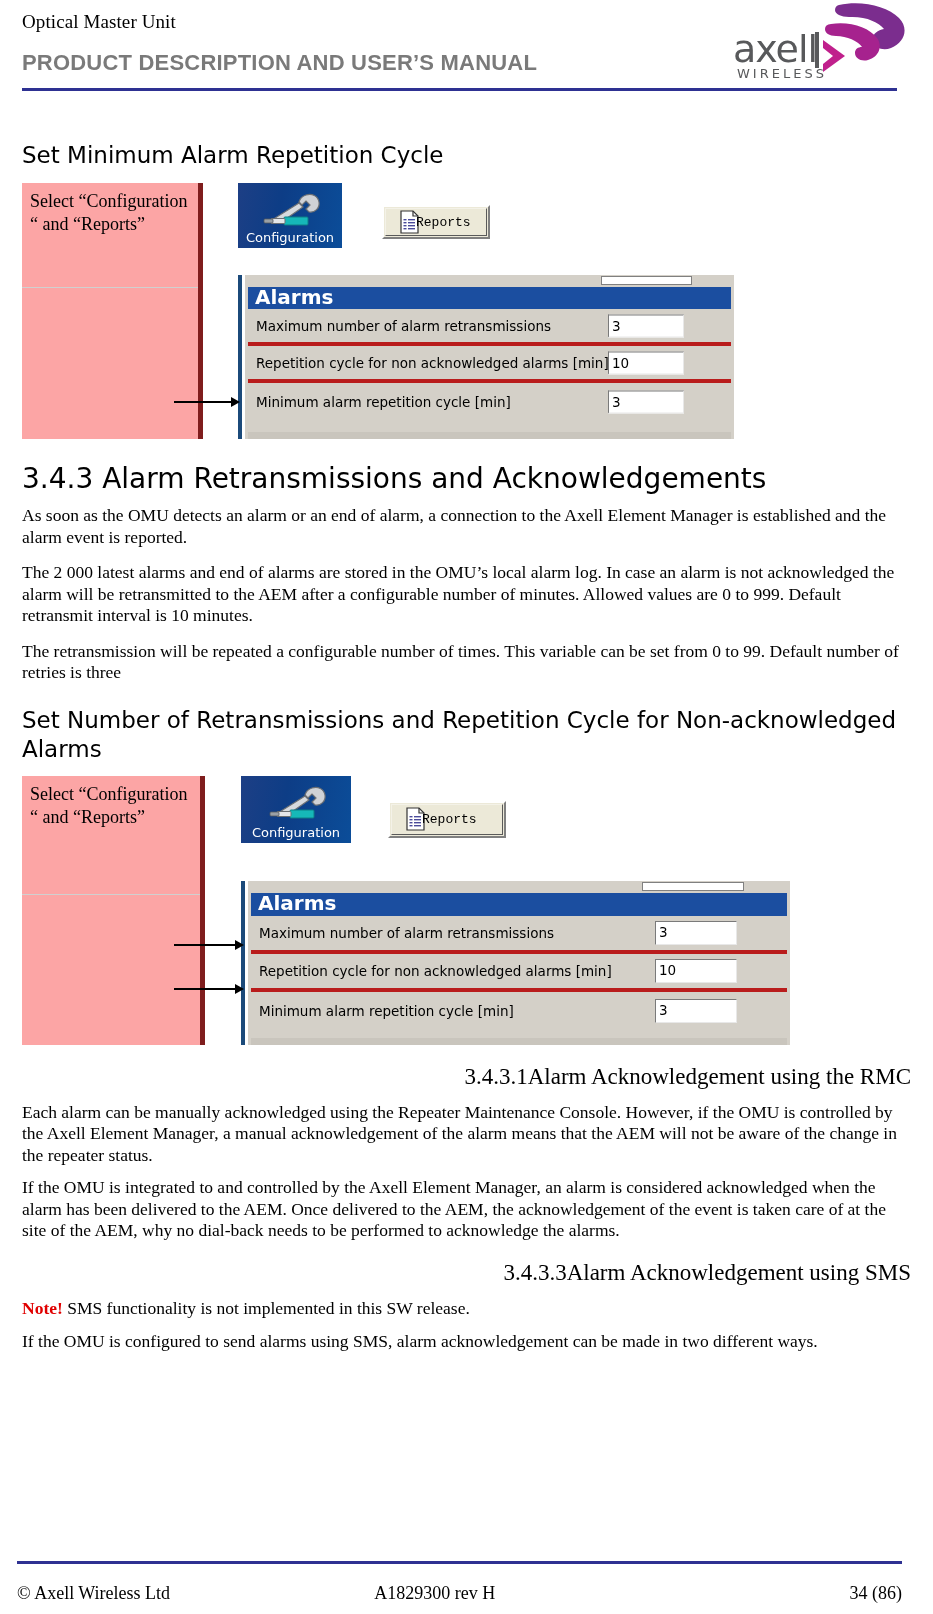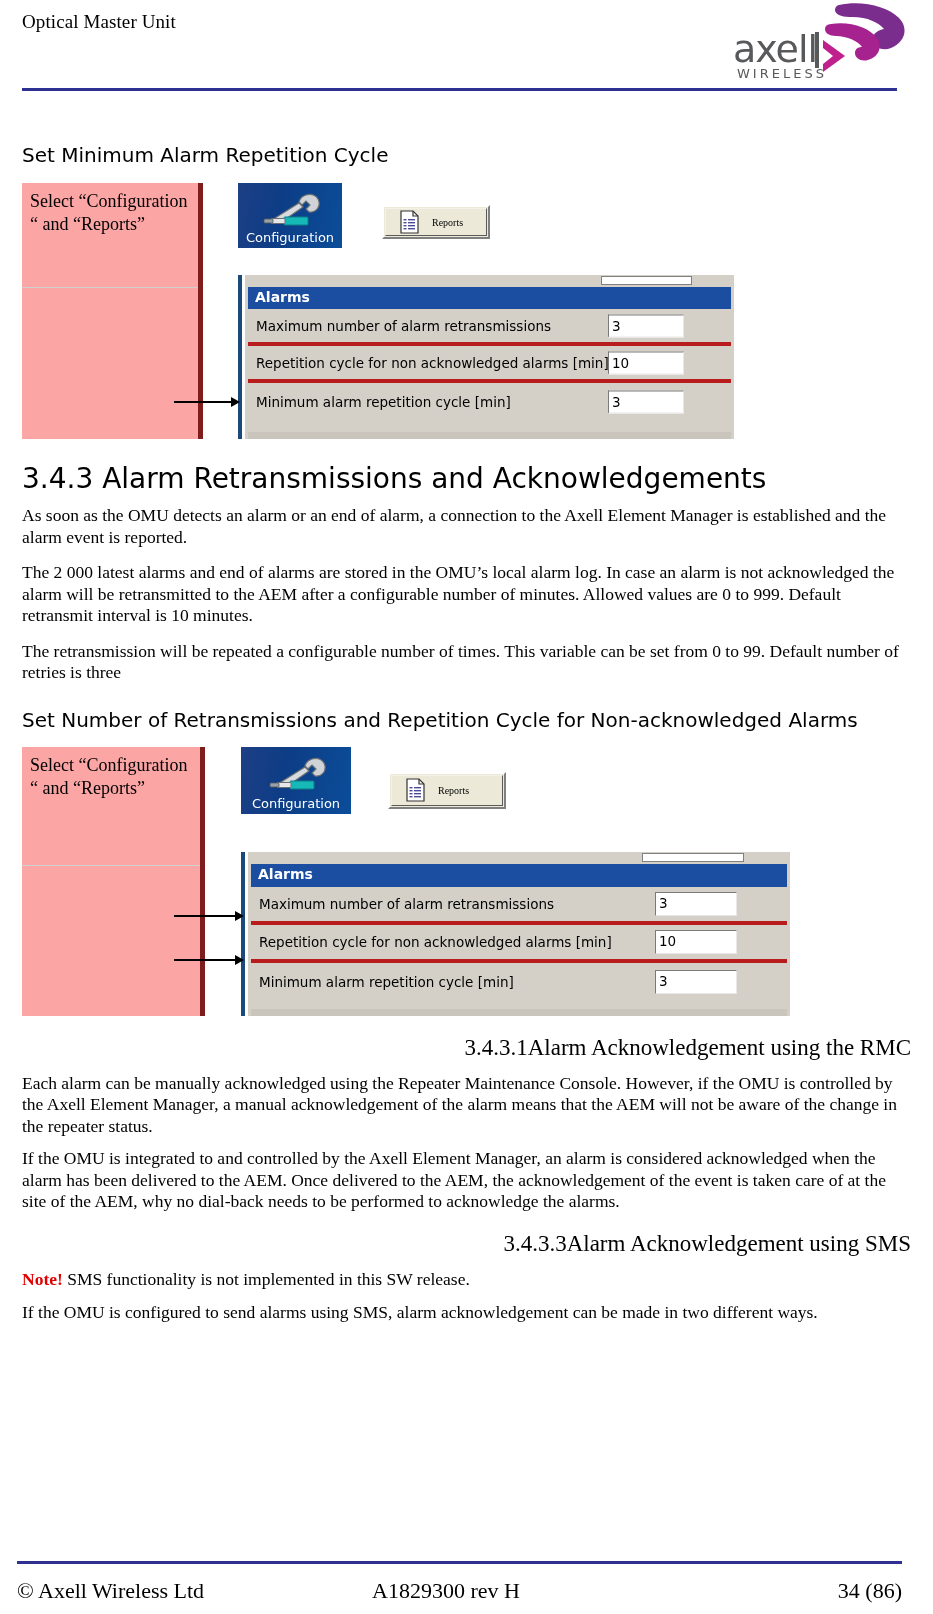--- a/index.html
+++ b/index.html
@@ -61,21 +61,21 @@
     font-family:"DejaVu Sans", sans-serif;
     font-size:13px;
     color:#58595b;
     letter-spacing:3px;
   }
 
   
   h2.h-sans{
     font-family:"DejaVu Sans", sans-serif;
     font-weight:normal;
-    font-size:20px;
+    font-size:23px;
     line-height:29px;
     margin:0;
     color:#000;
   }
   h3.h-serif{
     font-family:"Liberation Serif", serif;
     font-weight:normal;
     font-size:23px;
     line-height:28px;
     margin:0;
@@ -153,25 +153,25 @@
     display:flex;
     align-items:center;
   }
   .repbtn .inner{
     position:absolute; left:1px; top:1px; right:1px; bottom:1px;
     border:1px solid;
     border-color:#f4f2e8 #5a5a5a #5a5a5a #f4f2e8;
     box-sizing:border-box;
   }
   .repbtn .rlbl{
-    font-family:Liberation Serif, serif;
-    font-size:10px;
+    font-family:Liberation Mono, monospace;
+    font-size:13px;
     color:#000;
     position:absolute;
-    left:48px; top:50%;
+    left:32px; top:50%;
     transform:translateY(-50%);
     white-space:nowrap;
   }
   .repbtn .docicon{
     position:absolute; left:16px; top:50%;
     transform:translateY(-50%);
     width:20px; height:24px;
   }
 
   
@@ -213,21 +213,21 @@
     border:1px solid #808080;
     box-sizing:border-box;
   }
   .dlg .title{
     position:absolute;
     left:3px; right:3px;
     background:#1b4ea0;
     color:#ffffff;
     font-family:"DejaVu Sans", sans-serif;
     font-weight:bold;
-    font-size:14px;
+    font-size:20px;
     line-height:20px;
     padding-left:7px;
     box-sizing:border-box;
   }
   .dlg .row{
     position:absolute;
     left:3px; right:3px;
     background:#d4d0c8;
     border-bottom:4px solid #b91c1c;
     box-sizing:border-box;
@@ -265,33 +265,34 @@
   
   .ftr-rule{
     position:absolute;
     left:17px; right:31px; bottom:50px;
     height:3px; background:#2e3192;
   }
   .ftr{
     position:absolute;
     left:17px; right:31px; bottom:10px;
     font-family:"Liberation Serif", serif;
-    font-size:22px;
+    font-size:18px;
     display:flex;
     justify-content:space-between;
   }
   .ftr .mid{margin-right:150px;}
 </style>
 </head>
 <body>
 
 <div class="page">
 
   <div class="hdr">
     <div class="hdr-doc">Optical Master Unit</div>
+    <div class="hdr-title">PRODUCT DESCRIPTION AND USER’S MANUAL</div>
 
     <div class="logo">
       <svg width="178" height="80" viewBox="0 0 178 80">
         <path d="M112 3 C134 -2 160 4 172 16 C182 26 178 40 164 46 C156 49 148 46 146 40 C144 33 150 28 157 27 C152 20 138 14 122 15 C114 15 108 12 108 8 C108 5 110 3.5 112 3 Z" fill="#7b2d8e"></path>
         <path d="M104 22 C122 19 142 25 150 36 C156 44 152 55 141 58 C134 60 128 56 128 51 C128 47 131 45 135 45 C131 39 120 34 109 34 C102 34 98 31 98 27 C98 24 100 22.5 104 22 Z" fill="#a6228e"></path>
         <path d="M96 38 L118 54 L96 70 L96 62 L106 54 L96 46 Z" fill="#c0208c"></path>
       </svg>
       <div class="logo-word">axell</div>
       <div class="logo-sub">WIRELESS</div>
       <div style="position:absolute;left:88px;top:30px;width:4px;height:36px;background:#58595b;"></div>

